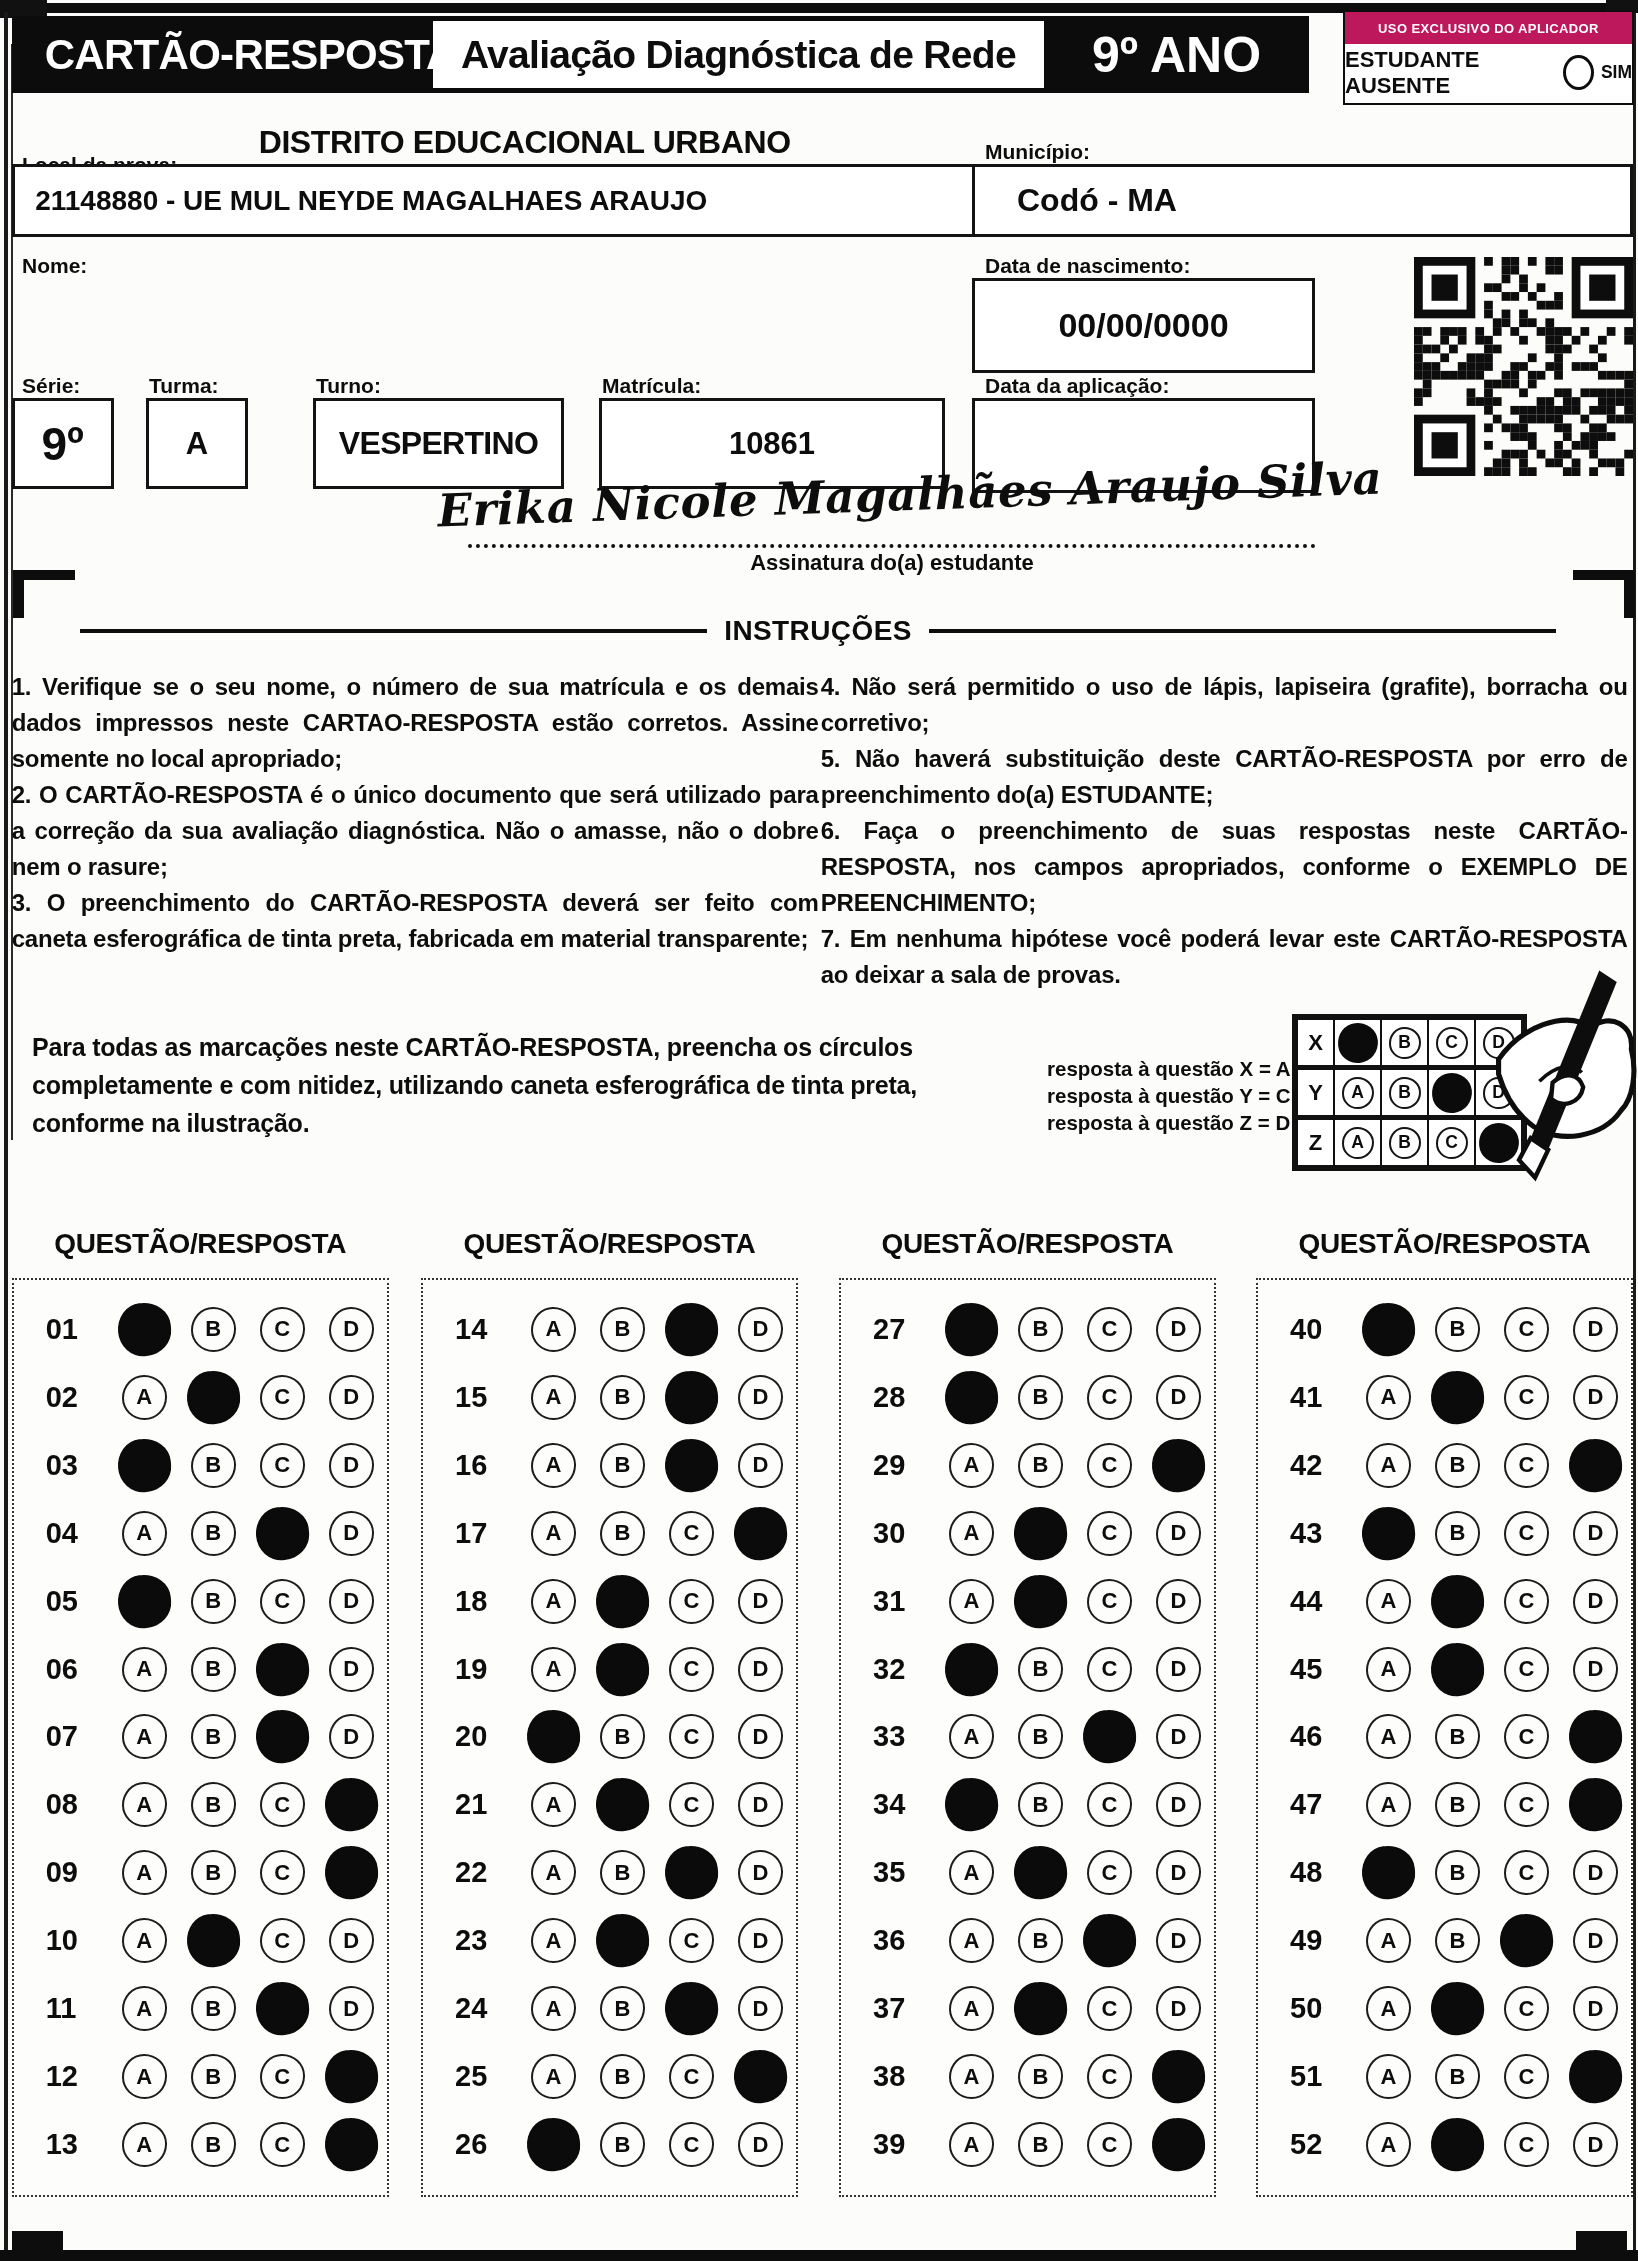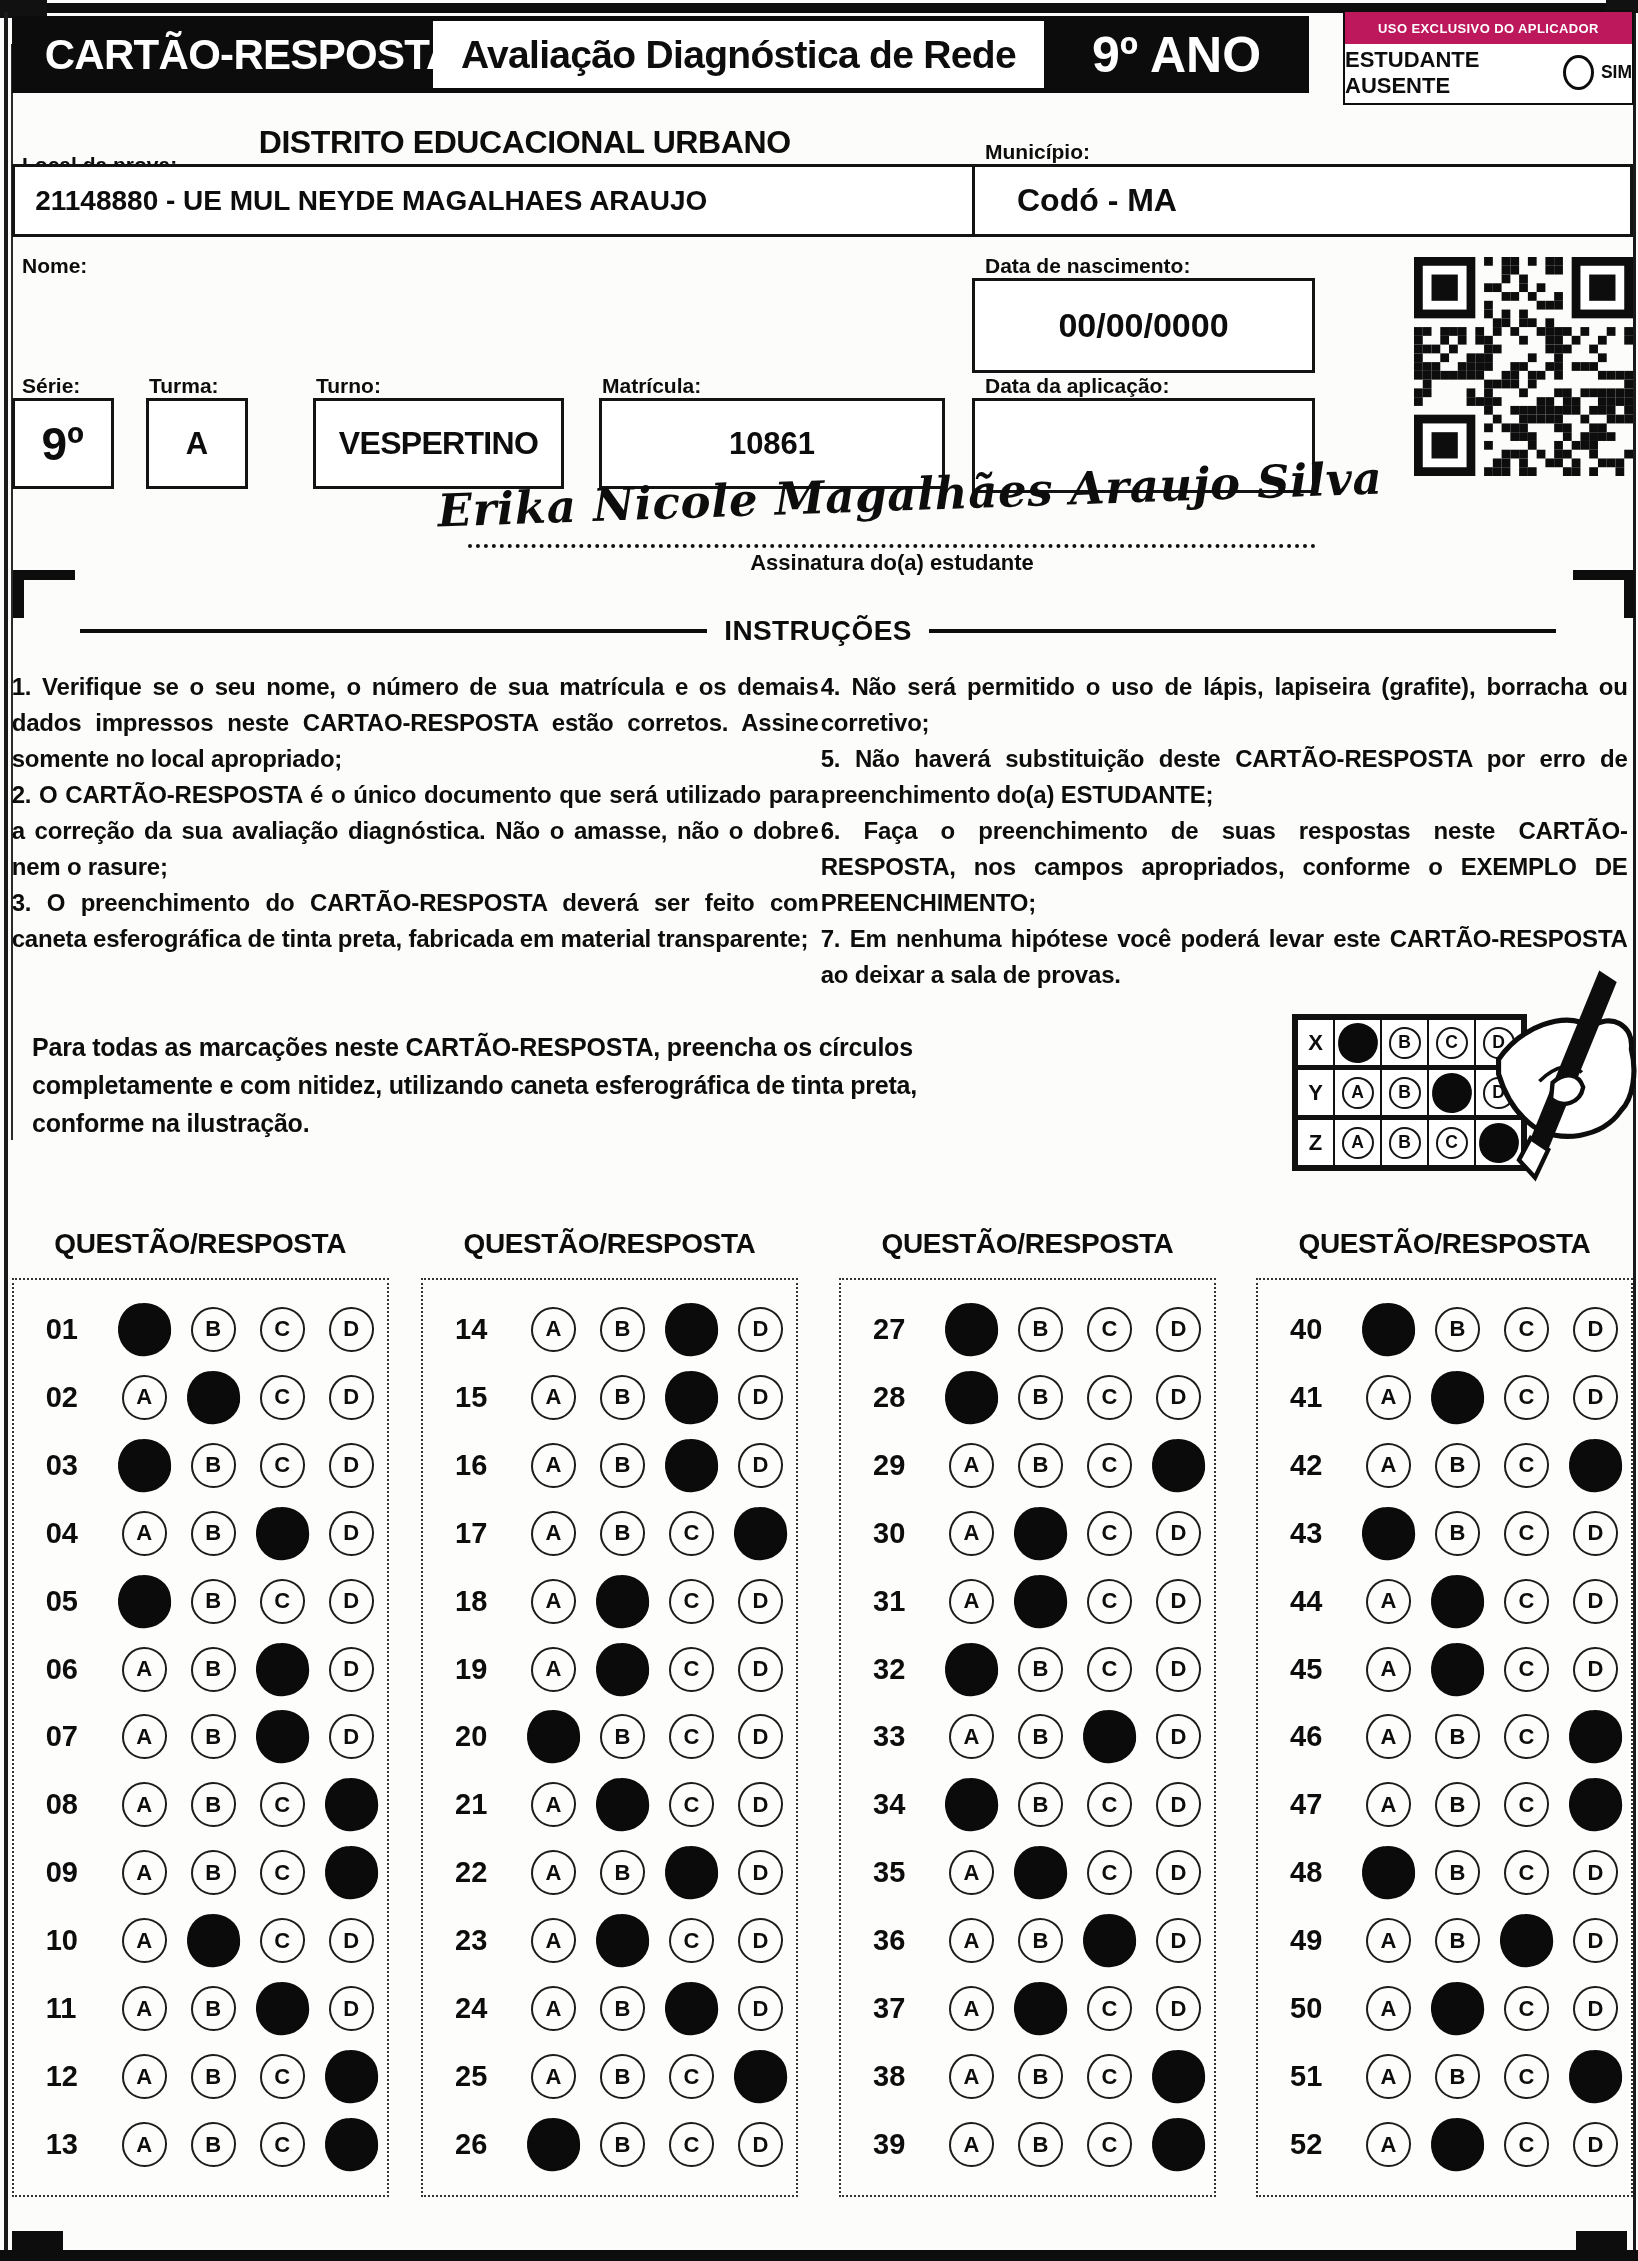--- a/index.html
+++ b/index.html
@@ -376,20 +376,25 @@
       </div>
     <div class="inst-col">
         <div class="inst-item">4. Não será permitido o uso de lápis, lapiseira (grafite), borracha ou corretivo;</div>
         <div class="inst-item">5. Não haverá substituição deste CARTÃO-RESPOSTA por erro de preenchimento do(a) ESTUDANTE;</div>
         <div class="inst-item">6. Faça o preenchimento de suas respostas neste CARTÃO-RESPOSTA, nos campos apropriados, conforme o EXEMPLO DE PREENCHIMENTO;</div>
         <div class="inst-item">7. Em nenhuma hipótese você poderá levar este CARTÃO-RESPOSTA ao deixar a sala de provas.</div>
       </div>
   </div>
 
   <div class="abs mark-par">Para todas as marcações neste CARTÃO-RESPOSTA, preencha os círculos completamente e com nitidez, utilizando caneta esferográfica de tinta preta, conforme na ilustração.</div>
+  <div class="abs mark-captions">
+    <div>resposta à questão X = A</div>
+    <div>resposta à questão Y = C</div>
+    <div>resposta à questão Z = D</div>
+  </div>
   <div class="abs ex-grid" id="ex-grid">
       <div class="ex-row">
         <div class="ex-cell">X</div>
         <div class="ex-cell">
           <span class="ex-bub fill">A</span>
         </div>
         <div class="ex-cell">
           <span class="ex-bub">B</span>
         </div>
         <div class="ex-cell">

